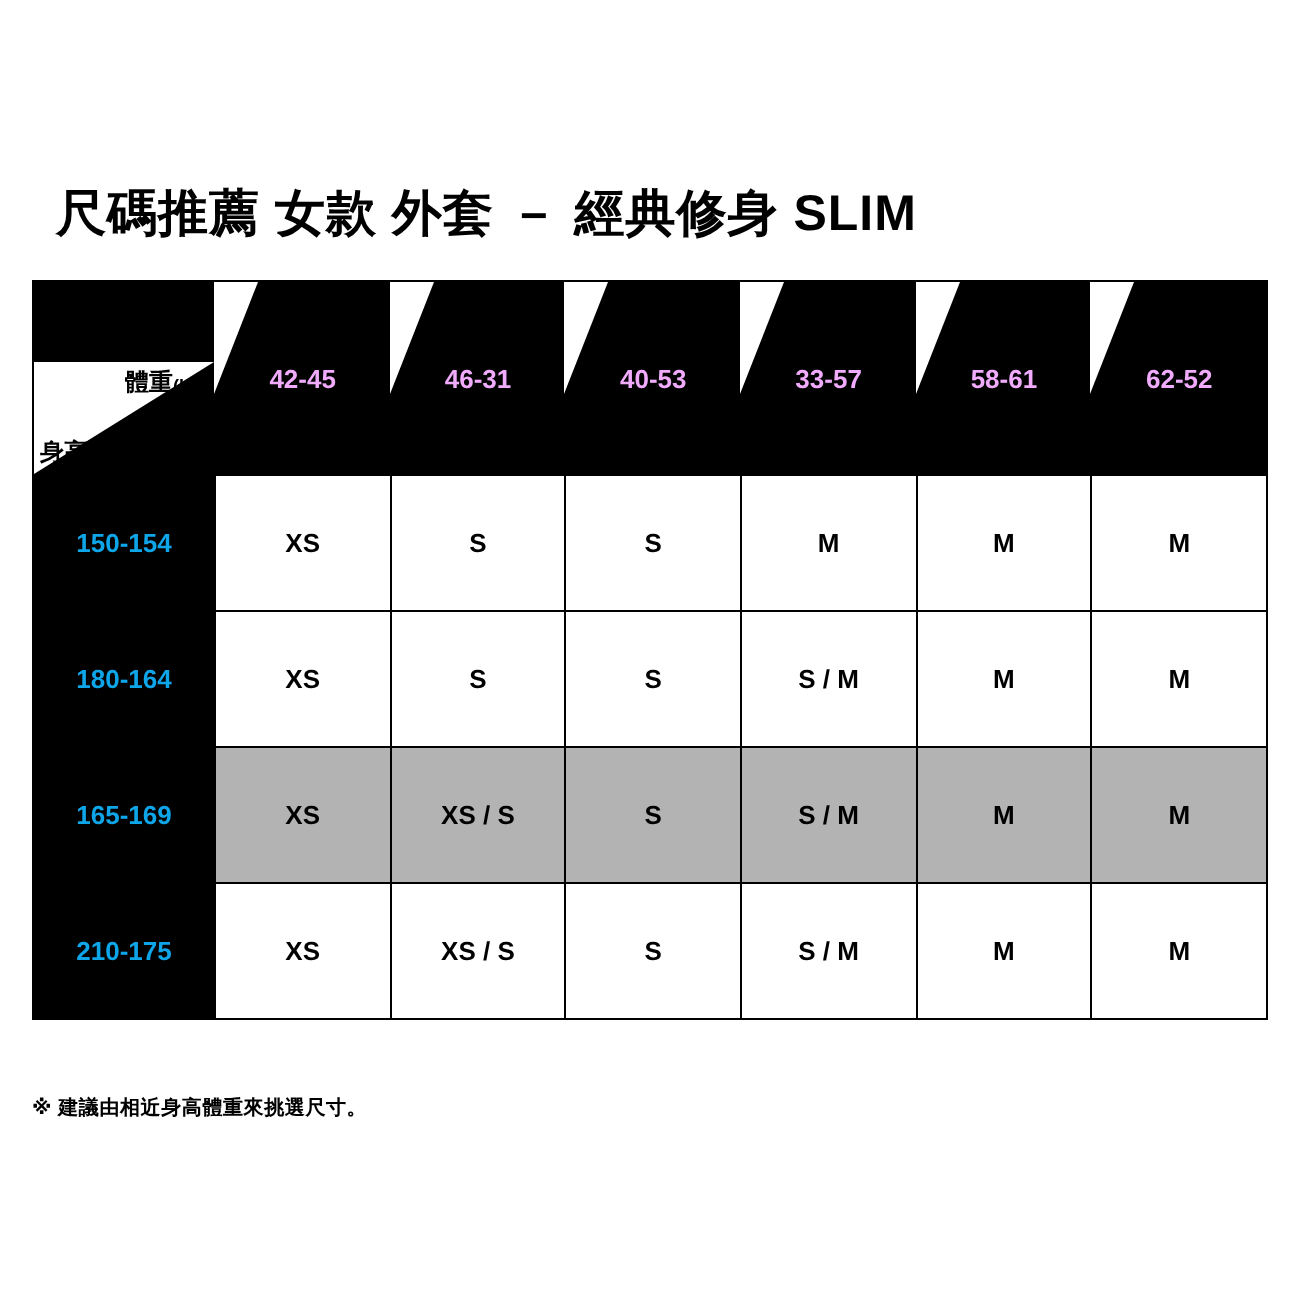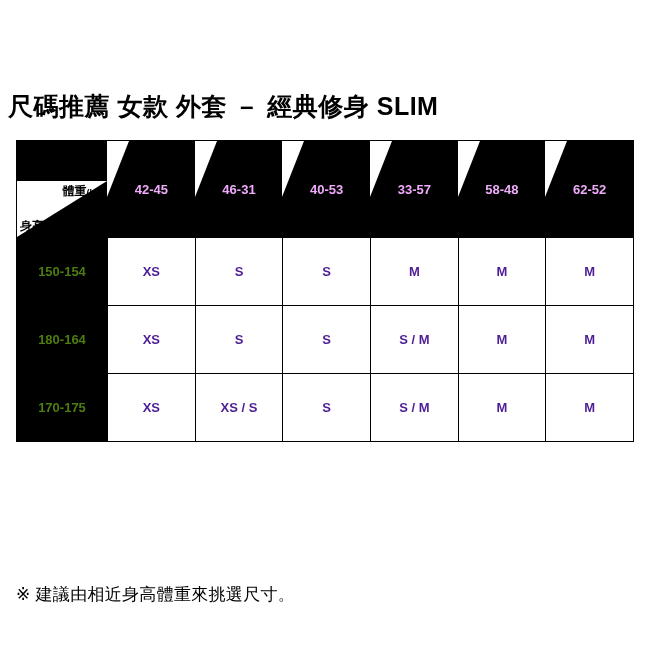--- a/index.html
+++ b/index.html
@@ -16,21 +16,21 @@
   }
   .page {
     position: relative;
     width: 650px;
     height: 650px;
     box-sizing: border-box;
     padding: 0 16px;
   }
   .title {
     position: absolute;
-    left: 8px;
+    left: 28px;
     top: 90px;
     font-size: 25px;
     font-weight: bold;
     letter-spacing: 0.5px;
     white-space: nowrap;
   }
   .table-wrap {
     position: absolute;
     left: 16px;
     top: 140px;
@@ -129,42 +129,41 @@
   }
   th.weight-head .lbl {
     position: relative;
     z-index: 2;
   }
   tr.data-row {
     height: 68px;
   }
   td.height-cell {
     background: #000;
-    color: #4d7c0f;
+    color: #0ea5e9;
     font-size: 13.5px;
     font-weight: bold;
     width: 90px;
   }
   td.val {
     background: #ffffff;
-    color: #4c1d95;
+    color: #000000;
     font-size: 13.5px;
     font-weight: bold;
   }
   tr.shaded td.val {
     background: #b3b3b3;
   }
   .footnote {
     position: absolute;
     left: 16px;
     top: 547px;
-    font-size: 17px;
-    font-weight: normal;
+    font-size: 10px;
+    font-weight: bold;
     letter-spacing: 0.3px;
-    margin-top: 36px;
   }
 </style>
 </head>
 <body>
 
 <div class="page">
 
   <div class="title">尺碼推薦 女款 外套 － 經典修身 SLIM</div>
 
   <div class="table-wrap">
@@ -178,21 +177,21 @@
               </span>
               <span class="corner-height">
                 <span>身高</span><span class="unit">(cm)</span>
               </span>
             </div>
           </th>
           <th class="weight-head"><span class="wedge"></span><span class="lbl">42-45</span></th>
           <th class="weight-head"><span class="wedge"></span><span class="lbl">46-31</span></th>
           <th class="weight-head"><span class="wedge"></span><span class="lbl">40-53</span></th>
           <th class="weight-head"><span class="wedge"></span><span class="lbl">33-57</span></th>
-          <th class="weight-head"><span class="wedge"></span><span class="lbl">58-48</span></th>
+          <th class="weight-head"><span class="wedge"></span><span class="lbl">58-61</span></th>
           <th class="weight-head"><span class="wedge"></span><span class="lbl">62-52</span></th>
         </tr>
       </thead>
       <tbody>
         <tr class="data-row">
           <td class="height-cell">150-154</td>
           <td class="val">XS</td>
           <td class="val">S</td>
           <td class="val">S</td>
           <td class="val">M</td>
@@ -201,22 +200,31 @@
         </tr>
         <tr class="data-row">
           <td class="height-cell">180-164</td>
           <td class="val">XS</td>
           <td class="val">S</td>
           <td class="val">S</td>
           <td class="val">S / M</td>
           <td class="val">M</td>
           <td class="val">M</td>
         </tr>
+        <tr class="data-row shaded">
+          <td class="height-cell">165-169</td>
+          <td class="val">XS</td>
+          <td class="val">XS / S</td>
+          <td class="val">S</td>
+          <td class="val">S / M</td>
+          <td class="val">M</td>
+          <td class="val">M</td>
+        </tr>
         <tr class="data-row">
-          <td class="height-cell">170-175</td>
+          <td class="height-cell">210-175</td>
           <td class="val">XS</td>
           <td class="val">XS / S</td>
           <td class="val">S</td>
           <td class="val">S / M</td>
           <td class="val">M</td>
           <td class="val">M</td>
         </tr>
       </tbody>
     </table>
   </div>

